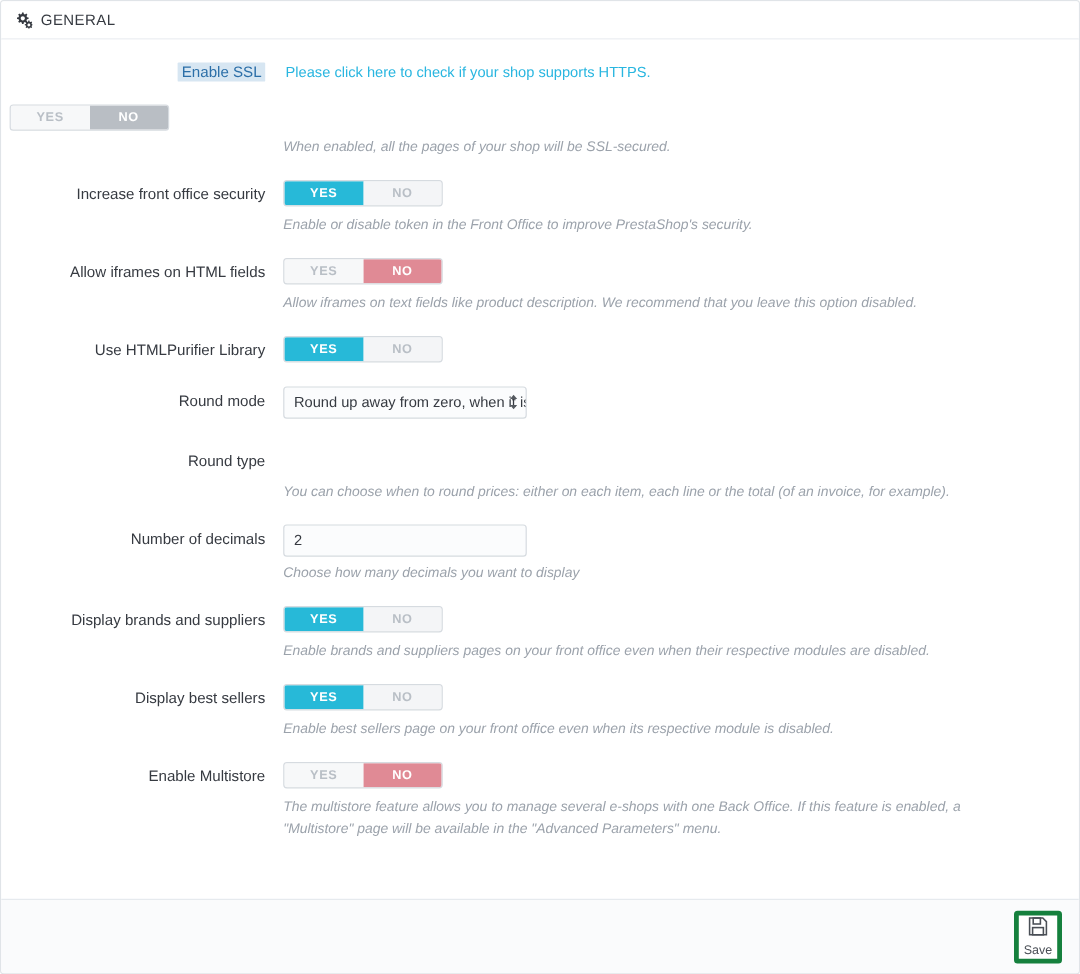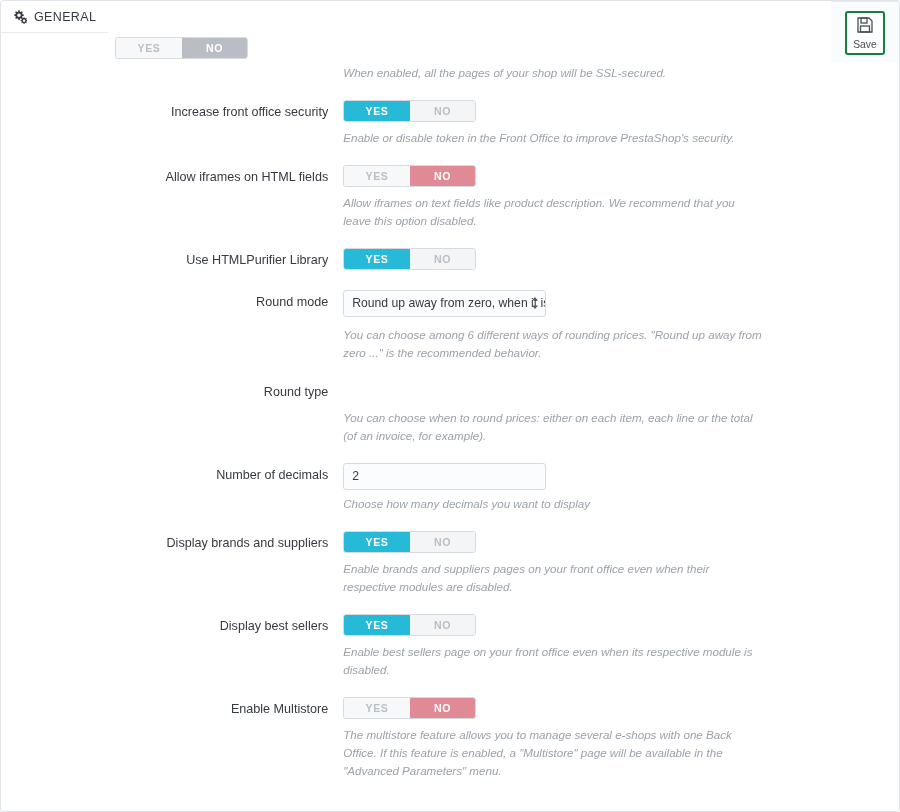--- a/index.html
+++ b/index.html
@@ -13,21 +13,21 @@
 
   .panel {
     position: relative;
     width: 900px;
     height: 812px;
     background: #ffffff;
     border: 1px solid #e0e4e8;
     border-radius: 3px;
     overflow: hidden;
     display: flex;
-    flex-direction: row;
+    flex-direction: column;
   }
 
   
   .panel-head {
     height: 32px;
     flex: 0 0 32px;
     border-bottom: 1px solid #e6eaee;
     display: flex;
     align-items: center;
     padding: 0 12px;
@@ -209,21 +209,21 @@
     border-top: 1px solid #e6eaee;
     background: #fafbfc;
     display: flex;
     align-items: center;
     justify-content: flex-end;
     padding: 0 14px;
   }
   .save-btn {
     width: 40px;
     height: 44px;
-    border: 2px solid #15803d;
+    border: 4px solid #15803d;
     border-radius: 3px;
     background: #ffffff;
     display: flex;
     flex-direction: column;
     align-items: center;
     justify-content: center;
     cursor: pointer;
     gap: 1px;
   }
   .save-btn .floppy { color: #4a4f56; display: block; }
@@ -243,20 +243,26 @@
       <svg viewBox="0 0 16 16" width="14" height="14" fill="currentColor" aria-hidden="true">
         <path d="M6.1 0.4 L7.6 0.4 L7.85 1.9 C8.25 2.0 8.62 2.16 8.95 2.38 L10.2 1.5 L11.25 2.55 L10.37 3.8 C10.59 4.13 10.75 4.5 10.85 4.9 L12.35 5.15 L12.35 6.65 L10.85 6.9 C10.75 7.3 10.59 7.67 10.37 8.0 L11.25 9.25 L10.2 10.3 L8.95 9.42 C8.62 9.64 8.25 9.8 7.85 9.9 L7.6 11.4 L6.1 11.4 L5.85 9.9 C5.45 9.8 5.08 9.64 4.75 9.42 L3.5 10.3 L2.45 9.25 L3.33 8.0 C3.11 7.67 2.95 7.3 2.85 6.9 L1.35 6.65 L1.35 5.15 L2.85 4.9 C2.95 4.5 3.11 4.13 3.33 3.8 L2.45 2.55 L3.5 1.5 L4.75 2.38 C5.08 2.16 5.45 2.0 5.85 1.9 Z M6.85 4.0 C5.75 4.0 4.85 4.9 4.85 6.0 C4.85 7.1 5.75 8.0 6.85 8.0 C7.95 8.0 8.85 7.1 8.85 6.0 C8.85 4.9 7.95 4.0 6.85 4.0 Z"></path>
         <path d="M12.1 8.2 L13.2 8.2 L13.38 9.25 C13.66 9.32 13.92 9.43 14.15 9.59 L15.03 8.97 L15.8 9.74 L15.18 10.62 C15.34 10.85 15.45 11.11 15.52 11.39 L16.57 11.57 L16.57 12.67 L15.52 12.85 C15.45 13.13 15.34 13.39 15.18 13.62 L15.8 14.5 L15.03 15.27 L14.15 14.65 C13.92 14.81 13.66 14.92 13.38 14.99 L13.2 16.04 L12.1 16.04 L11.92 14.99 C11.64 14.92 11.38 14.81 11.15 14.65 L10.27 15.27 L9.5 14.5 L10.12 13.62 C9.96 13.39 9.85 13.13 9.78 12.85 L8.73 12.67 L8.73 11.57 L9.78 11.39 C9.85 11.11 9.96 10.85 10.12 10.62 L9.5 9.74 L10.27 8.97 L11.15 9.59 C11.38 9.43 11.64 9.32 11.92 9.25 Z M12.65 10.92 C11.88 10.92 11.25 11.55 11.25 12.32 C11.25 13.09 11.88 13.72 12.65 13.72 C13.42 13.72 14.05 13.09 14.05 12.32 C14.05 11.55 13.42 10.92 12.65 10.92 Z"></path>
       </svg>
     </span>
     <span class="panel-title">GENERAL</span>
   </div>
 
   <div class="panel-body">
 
+    <div class="ssl-row">
+      <div class="ssl-label">
+        <span class="hl">Enable SSL</span>
+      </div>
+      <a class="ssl-link">Please click here to check if your shop supports HTTPS.</a>
+    </div>
 
     <div class="row-gap"></div>
 
     <div class="form-row">
       <div class="row-line">
         <div class="row-control">
           <div class="switch">
             <div class="seg yes">YES</div>
             <div class="seg on-no-grey">NO</div>
           </div>
@@ -319,21 +325,20 @@
             <div class="sel-box">Round up away from zero, when it is half</div>
             <span class="spin">
               <svg viewBox="0 0 8 13" width="8" height="13" fill="currentColor" aria-hidden="true">
                 <path d="M4 0.5 L7 4 L1 4 Z"></path>
                 <path d="M4 12.5 L1 9 L7 9 Z"></path>
               </svg>
             </span>
           </div>
         </div>
       </div>
-      <div class="help-block">You can choose among 6 different ways of rounding prices. "Round up away from zero ..." is the recommended behavior.</div>
     </div>
 
     <div class="row-gap"></div>
 
     <div class="form-row">
       <div class="row-line">
         <div class="row-label">Round type</div>
       </div>
       <div class="help-block">You can choose when to round prices: either on each item, each line or the total (of an invoice, for example).</div>
     </div>

